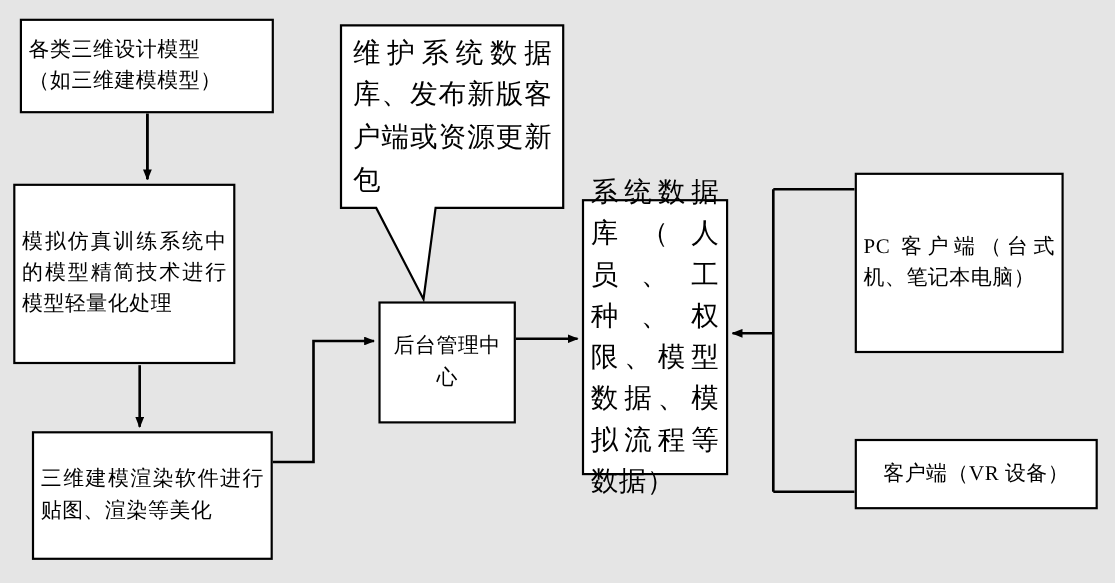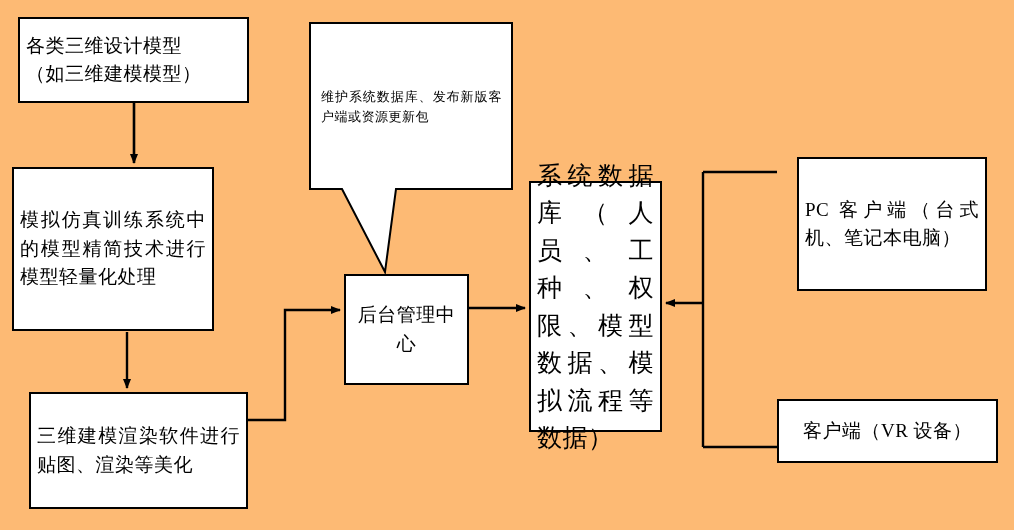--- a/index.html
+++ b/index.html
@@ -8,21 +8,21 @@
     background: #ffffff;
   }
   body {
     font-family: "Liberation Serif", "DejaVu Serif", serif;
     color: #000000;
   }
   #canvas {
     position: relative;
     width: 1014px;
     height: 530px;
-    background: #fdba74;
+    background: #e5e5e5;
     overflow: hidden;
   }
   .node {
     position: absolute;
     box-sizing: border-box;
     border: 2px solid #000000;
     background: #ffffff;
     display: flex;
     align-items: center;
     justify-content: center;
@@ -42,21 +42,21 @@
     text-align: justify;
     text-align-last: left;
     text-justify: inter-character;
   }
   
   #n-design-models   { left: 18px;  top: 17px;  width: 231px; height: 86px;  }
   #n-lightweight     { left: 12px;  top: 167px; width: 202px; height: 164px; }
   #n-render          { left: 12px;  top: 392px; width: 219px; height: 117px; margin-left: 17px; }
   #n-admin-center    { left: 344px; top: 274px; width: 125px; height: 111px; }
   #n-system-db       { left: 529px; top: 181px; width: 133px; height: 251px; }
-  #n-pc-client       { left: 777px; top: 157px; width: 190px; height: 134px; margin-left: 20px; }
+  #n-pc-client       { left: 777px; top: 157px; width: 190px; height: 164px; }
   #n-vr-client       { left: 777px; top: 399px; width: 221px; height: 64px;  }
 
   #n-design-models .txt,
   #n-render .txt,
   #n-lightweight .txt { font-size: 19px; }
   #n-admin-center .txt { font-size: 19px; }
   #n-system-db .txt   { font-size: 25px; }
   #n-pc-client .txt   { font-size: 19px; }
   #n-vr-client .txt   { font-size: 19px; }
 
@@ -80,21 +80,21 @@
     left: 0;
     top: 0;
     width: 201px;
     height: 166px;
     display: flex;
     align-items: center;
     justify-content: center;
     text-align: justify;
     text-align-last: left;
     text-justify: inter-character;
-    font-size: 13px;
+    font-size: 25px;
     line-height: 1.55;
     letter-spacing: 0.5px;
     padding: 0 10px;
     box-sizing: border-box;
     white-space: pre-line;
   }
   
   #connectors {
     position: absolute;
     left: 0;

